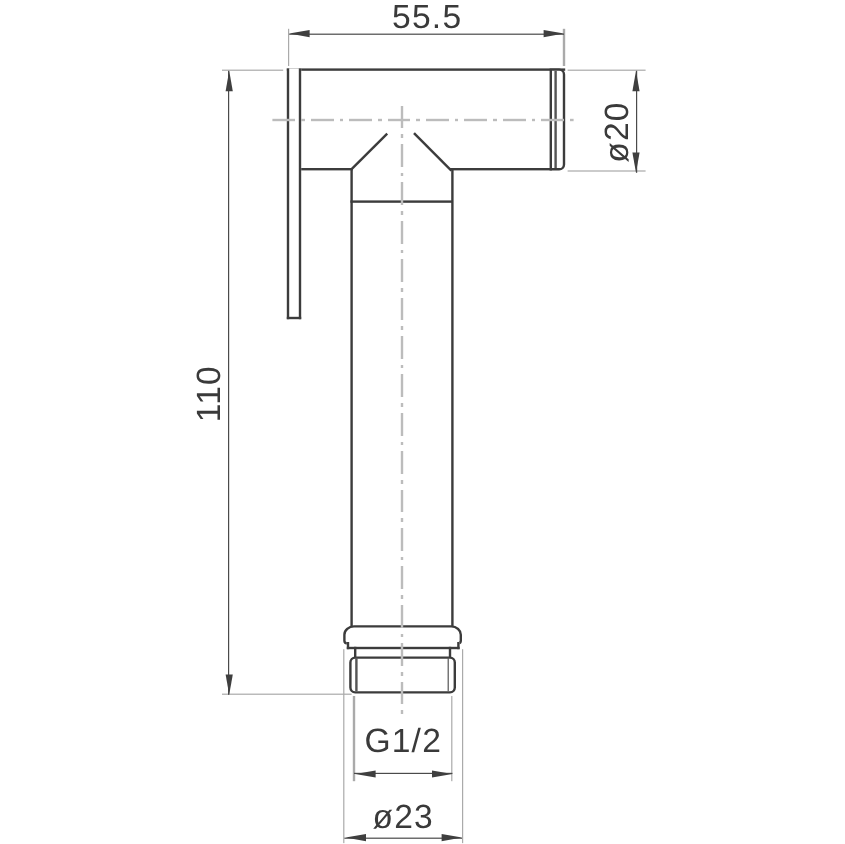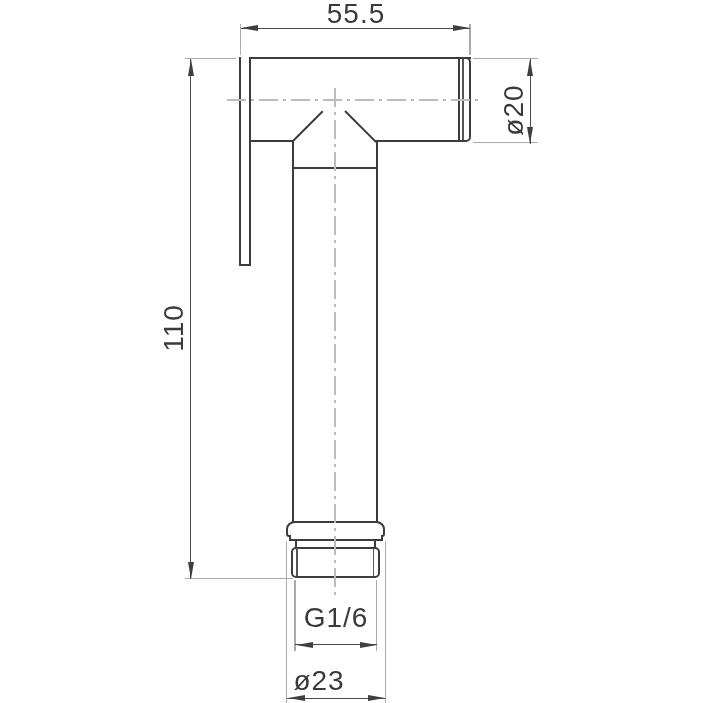--- a/index.html
+++ b/index.html
@@ -83,22 +83,22 @@
   <div class="dim" style="left:529.5px; top:58.5px; width:1.4px; height:85px;"></div>
   <div class="ar ar-u" style="left:527.2px; top:58.5px;"></div>
   <div class="ar ar-d" style="left:527.2px; top:126.5px;"></div>
   <div class="label label-rot" style="left:514px; top:110px;">ø20</div>
 
   <div class="ext" style="left:294.3px; top:579.5px; width:1.3px; height:71px;"></div>
   <div class="ext" style="left:376px; top:579.5px; width:1.3px; height:71px;"></div>
   <div class="dim" style="left:295px; top:644px; width:82px; height:1.4px;"></div>
   <div class="ar ar-l" style="left:295.5px; top:641.7px;"></div>
   <div class="ar ar-r" style="left:359.5px; top:641.7px;"></div>
-  <div class="label" style="left:336px; top:618px;">G1/6</div>
+  <div class="label" style="left:336px; top:618px;">G1/2</div>
 
   <div class="ext" style="left:286px; top:541px; width:1.3px; height:162px;"></div>
   <div class="ext" style="left:384.6px; top:541px; width:1.3px; height:162px;"></div>
   <div class="dim" style="left:287px; top:697.5px; width:98px; height:1.4px;"></div>
   <div class="ar ar-l" style="left:287.5px; top:695.2px;"></div>
   <div class="ar ar-r" style="left:367.5px; top:695.2px;"></div>
-  <div class="label" style="left:319px; top:681px;">ø23</div>
+  <div class="label" style="left:336px; top:681px;">ø23</div>
 
 </div>
 
 </body></html>

